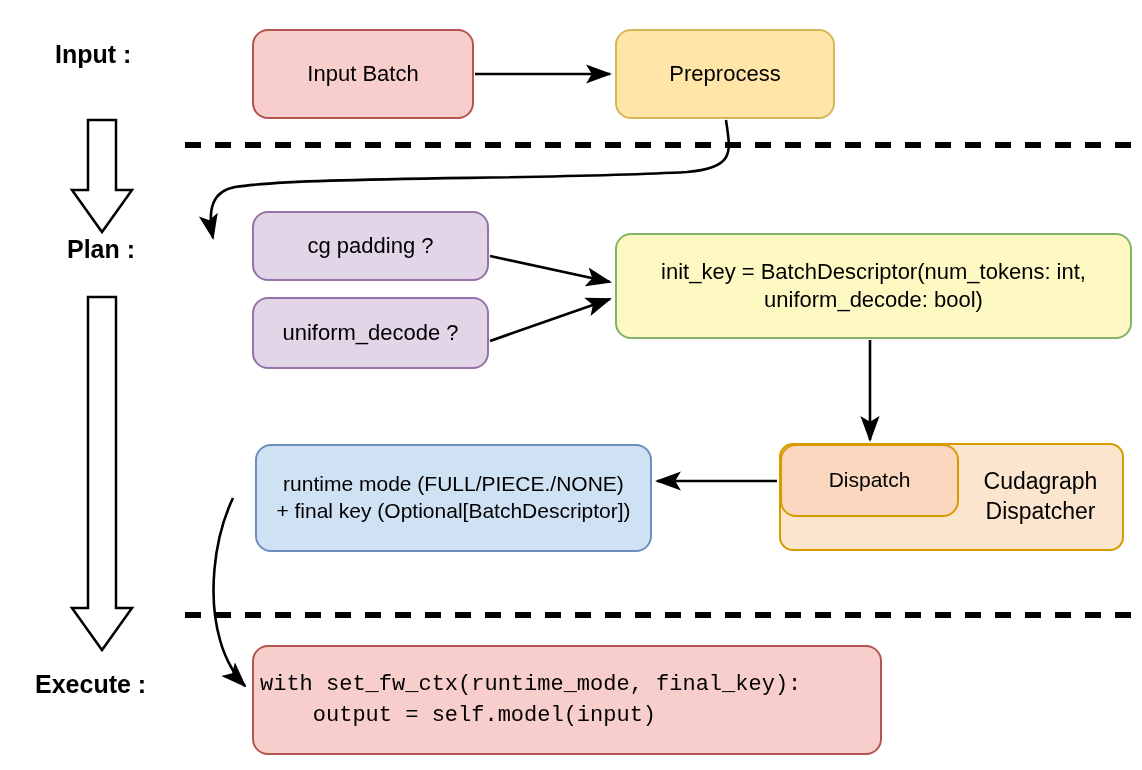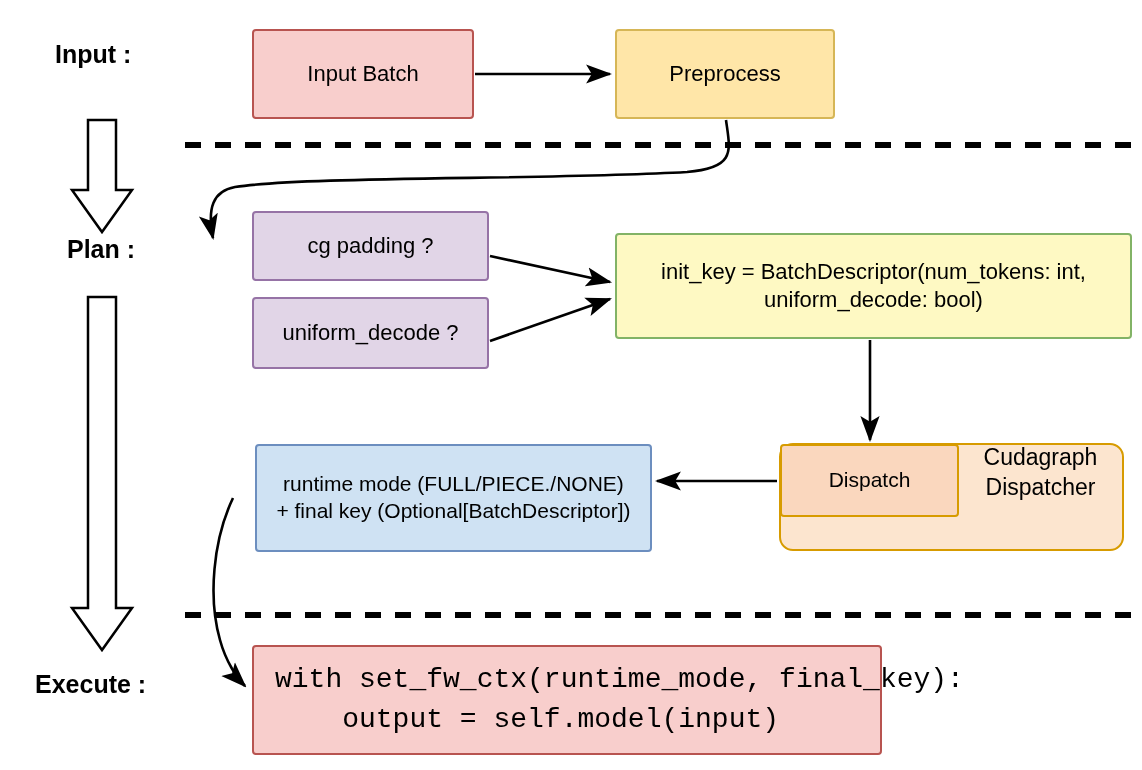--- a/index.html
+++ b/index.html
@@ -21,48 +21,48 @@
     font-family: "Liberation Sans", sans-serif;
     font-weight: bold;
     font-size: 25px;
     color: #000000;
     white-space: nowrap;
     line-height: 1;
   }
   .node {
     position: absolute;
     box-sizing: border-box;
-    border-radius: 4px;
+    border-radius: 16px;
     border-width: 2px;
     border-style: solid;
     display: flex;
     align-items: center;
     justify-content: center;
     text-align: center;
     color: #000000;
     font-family: "Liberation Sans", sans-serif;
     font-size: 22px;
     line-height: 1.28;
     padding: 4px 10px;
   }
   .node.code {
     font-family: "Liberation Mono", monospace;
-    font-size: 28px;
+    font-size: 22px;
     line-height: 1.42;
     white-space: pre;
     justify-content: flex-start;
     align-items: center;
-    padding-left: 21px;
+    padding-left: 6px;
   }
   .node-outer-label {
     position: absolute;
     box-sizing: border-box;
     display: flex;
     align-items: center;
-    justify-content: flex-start;
+    justify-content: center;
     text-align: center;
     font-family: "Liberation Sans", sans-serif;
     font-size: 23px;
     line-height: 1.3;
     color: #000000;
   }
   svg.overlay {
     position: absolute;
     left: 0;
     top: 0;

